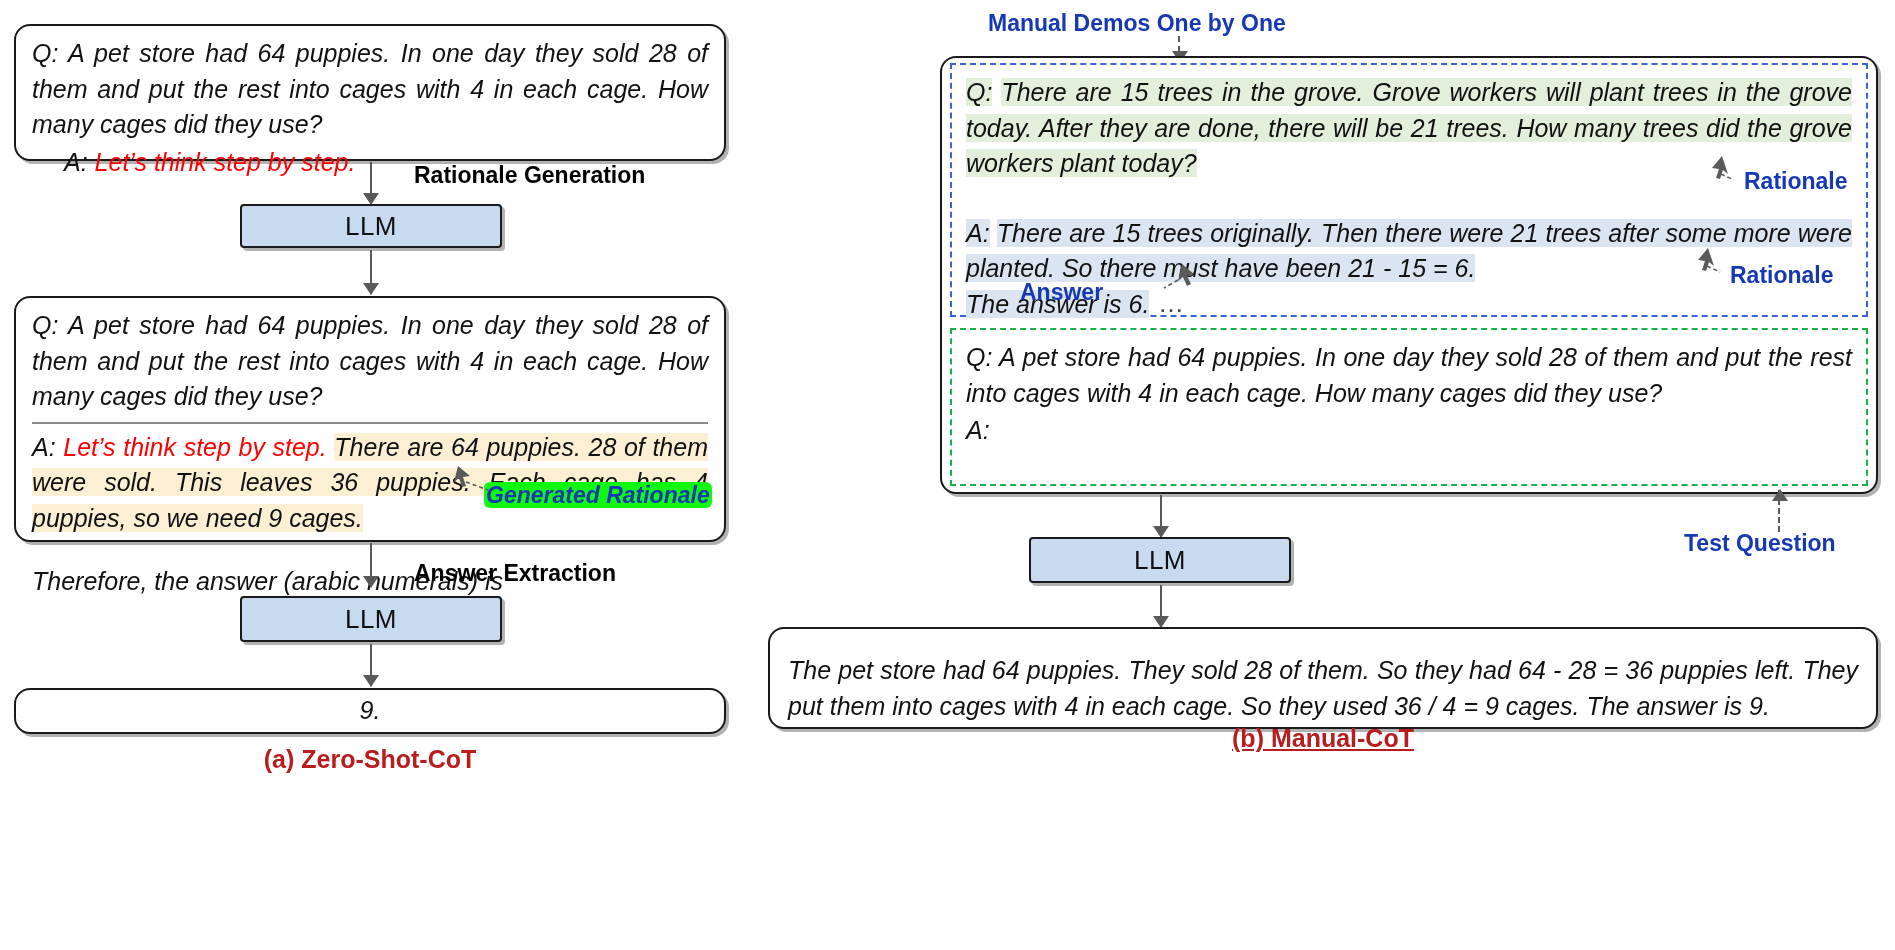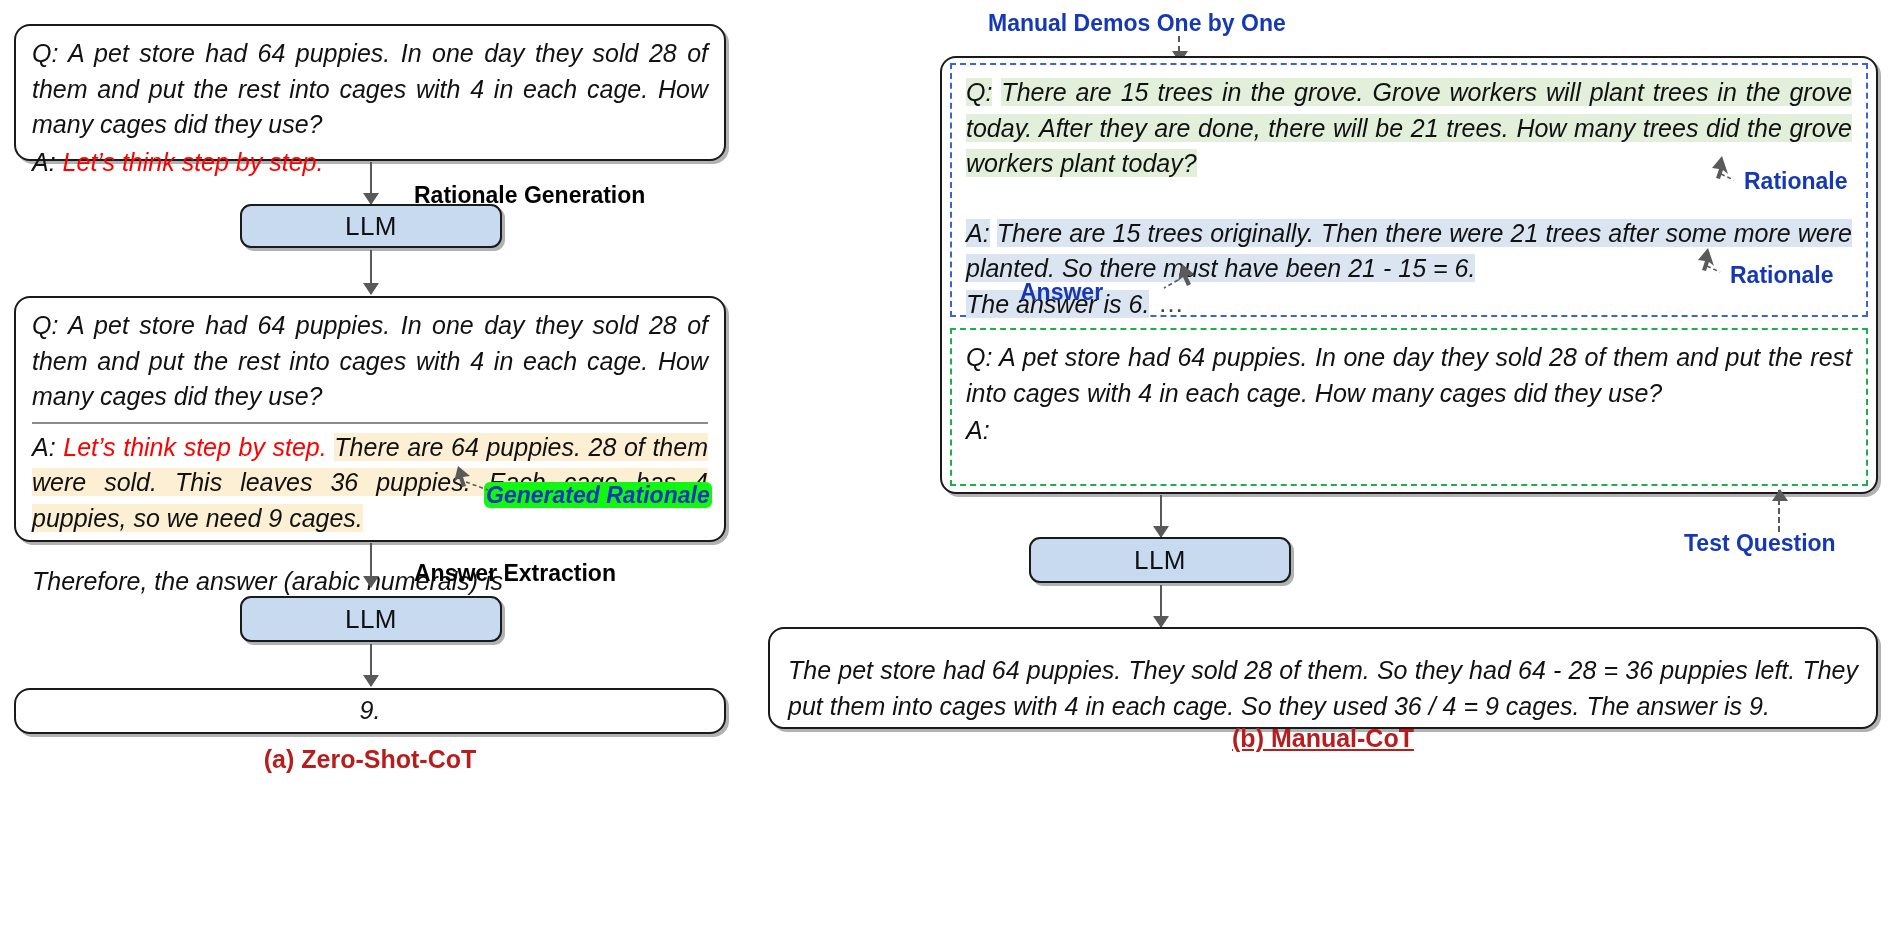--- a/index.html
+++ b/index.html
@@ -41,21 +41,21 @@
     font-style: italic;
   }
   .btext.nojust { text-align: left; }
 
   
   .llm {
     position: absolute;
     box-sizing: border-box;
     background: #c7daef;
     border: 2.5px solid #1a1a1a;
-    border-radius: 11px;
+    border-radius: 4px;
     box-shadow: 3px 3px 0 rgba(0,0,0,0.30);
     display: flex;
     align-items: center;
     justify-content: center;
     font-size: 26px;
     color: #111;
     letter-spacing: .5px;
   }
 
   
@@ -151,28 +151,28 @@
 </head>
 <body>
 
 <div class="figure">
 
   <div class="rbox" style="left:14px; top:24px; width:712px; height:137px; padding:10px 16px 8px 16px;">
     <div class="btext">
       <span>Q:</span>
       <span>A pet store had 64 puppies. In one day they sold 28 of them and put the rest into cages with 4 in each cage. How many cages did they use?</span>
     </div>
-    <div class="btext nojust" style="margin-top:2px;">
+    <div class="btext nojust" style="margin-top:2px;margin-left:32px;">
       <span>A:</span>
       <span class="hl-red">Let’s think step by step.</span>
     </div>
   </div>
 
   <div class="arrow" style="left:370px; top:162px; height:42px;"></div>
-  <div class="steplabel" style="left:414px; top:182px;">Rationale Generation</div>
+  <div class="steplabel" style="left:414px; top:162px;">Rationale Generation</div>
 
   <div class="llm" style="left:240px; top:204px; width:262px; height:44px;">
     <span>LLM</span>
   </div>
 
   <div class="arrow" style="left:370px; top:250px; height:44px;"></div>
 
   <div class="rbox" style="left:14px; top:296px; width:712px; height:246px; padding:10px 16px 6px 16px;">
     <div class="btext">
       <span>Q:</span>

